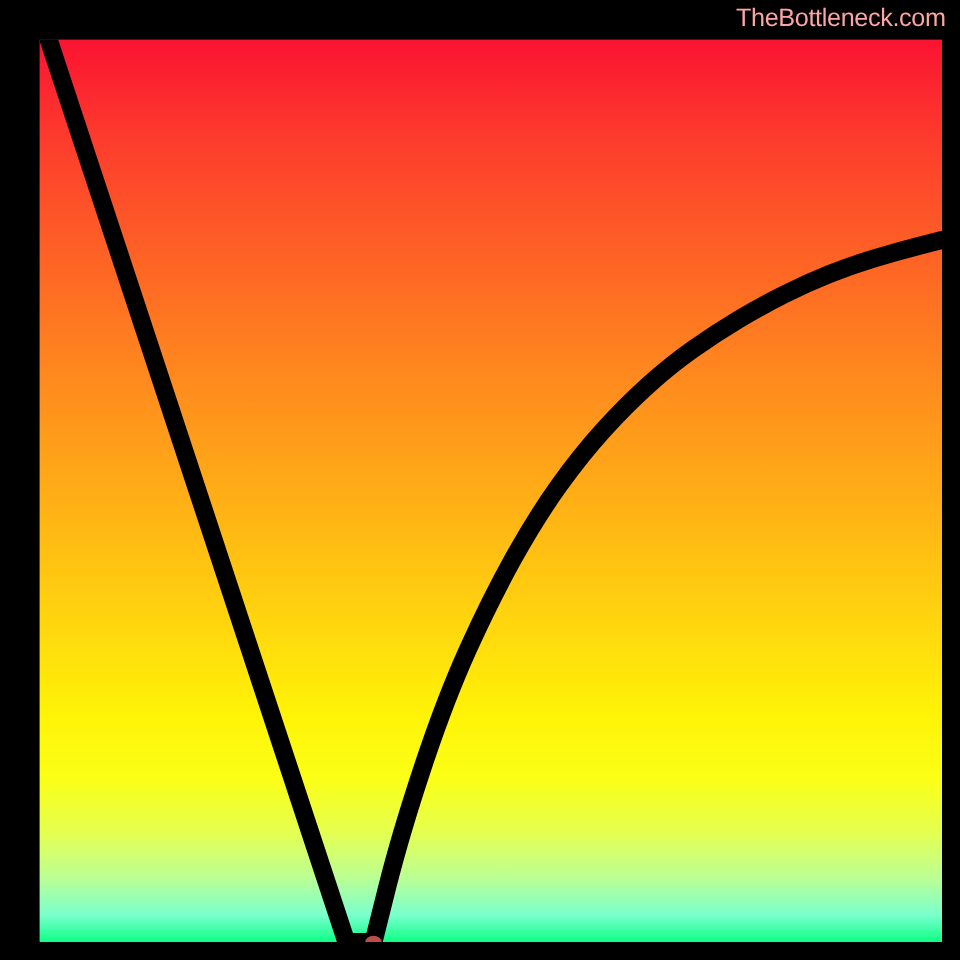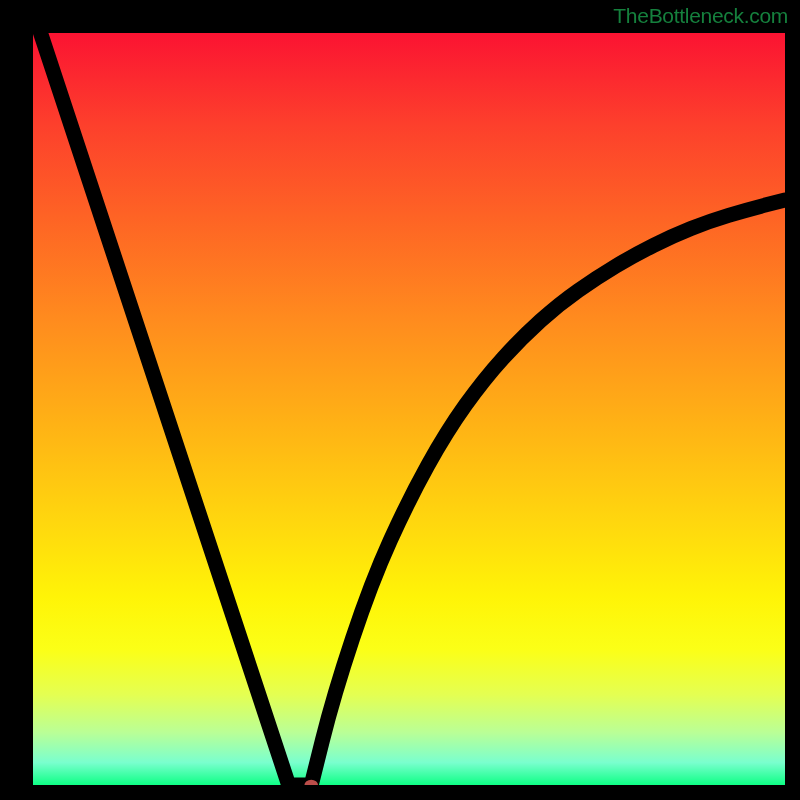--- a/index.html
+++ b/index.html
@@ -6,21 +6,21 @@
   html, body { width: 800px; height: 800px; overflow: hidden; }
   body {
     background: #000;
     font-family: Arial, Helvetica, sans-serif;
     position: relative;
   }
   .attribution {
     position: absolute;
     top: 4px;
     right: 12px;
-    color: #15803d;
+    color: #fca5a5;
     font-size: 21px;
     font-weight: 500;
     letter-spacing: -0.3px;
     z-index: 10;
   }
   .plot-frame {
     position: absolute;
     left: 33px;
     top: 33px;
     width: 752px;

